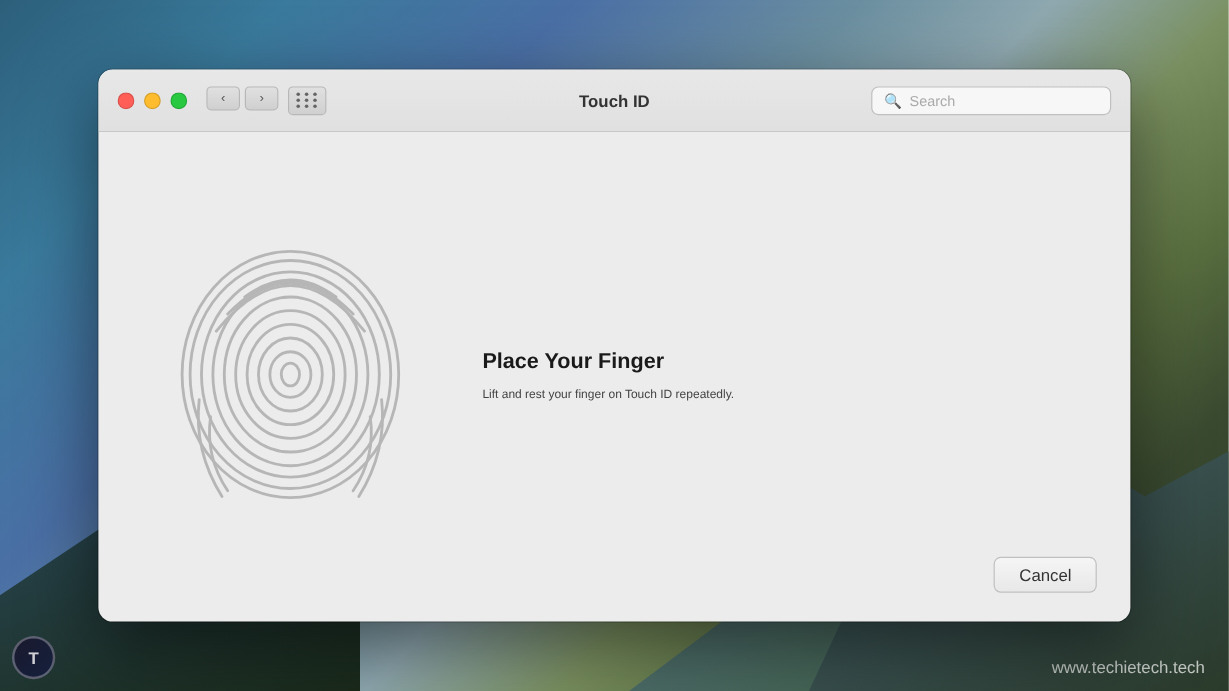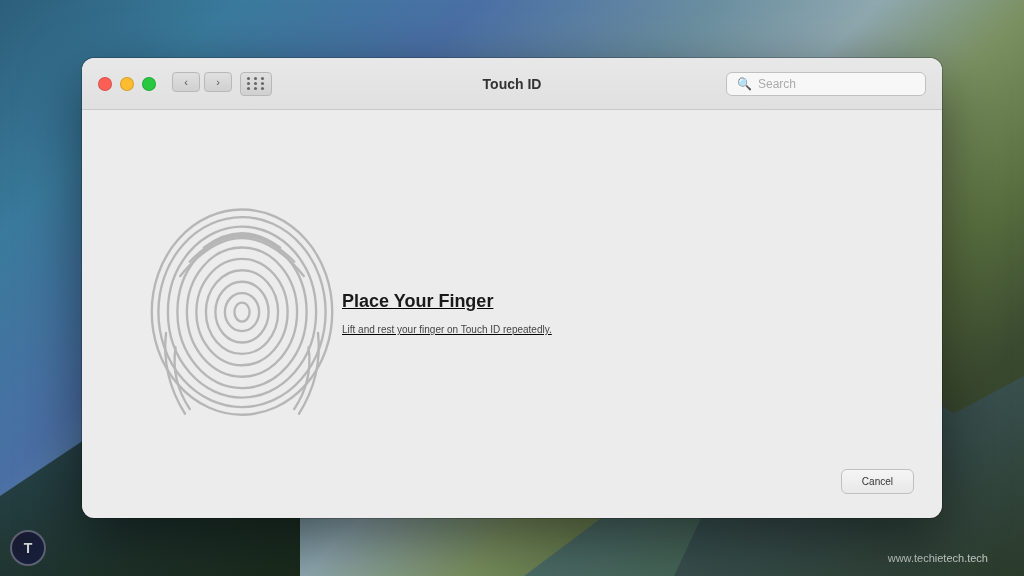--- a/index.html
+++ b/index.html
@@ -57,23 +57,23 @@
       width: 400px;
       height: 180px;
       background: linear-gradient(150deg, #5a7a8a 0%, #3a5a3a 100%);
       clip-path: polygon(0 100%, 30% 50%, 60% 15%, 90% 40%, 100% 100%);
     }
 
     
     .watermark {
       position: absolute;
       bottom: 12px;
-      right: 36px;
+      right: 20px;
       color: rgba(255,255,255,0.7);
-      font-size: 11px;
+      font-size: 14px;
       font-weight: 400;
     }
 
     
     .corner-logo {
       position: absolute;
       bottom: 10px;
       left: 10px;
       width: 36px;
       height: 36px;
@@ -210,22 +210,22 @@
       color: #aaa;
       font-size: 12px;
     }
 
     
     .content {
       flex: 1;
       display: flex;
       align-items: center;
       padding: 40px 60px;
+      gap: 60px;
       position: relative;
-      text-decoration: underline;
     }
 
     
     .fingerprint-container {
       flex-shrink: 0;
       width: 200px;
       height: 240px;
       display: flex;
       align-items: center;
       justify-content: center;
@@ -257,21 +257,21 @@
 
     
     .cancel-btn {
       position: absolute;
       bottom: 24px;
       right: 28px;
       padding: 6px 20px;
       background: linear-gradient(180deg, #f5f5f5, #e8e8e8);
       border: 1px solid #c0c0c0;
       border-radius: 6px;
-      font-size: 10px;
+      font-size: 14px;
       color: #333;
       cursor: pointer;
       font-family: -apple-system, sans-serif;
     }
   </style>
 </head>
 <body>
 
 <div class="desktop-bg">
   <div class="mountain-left"></div>

